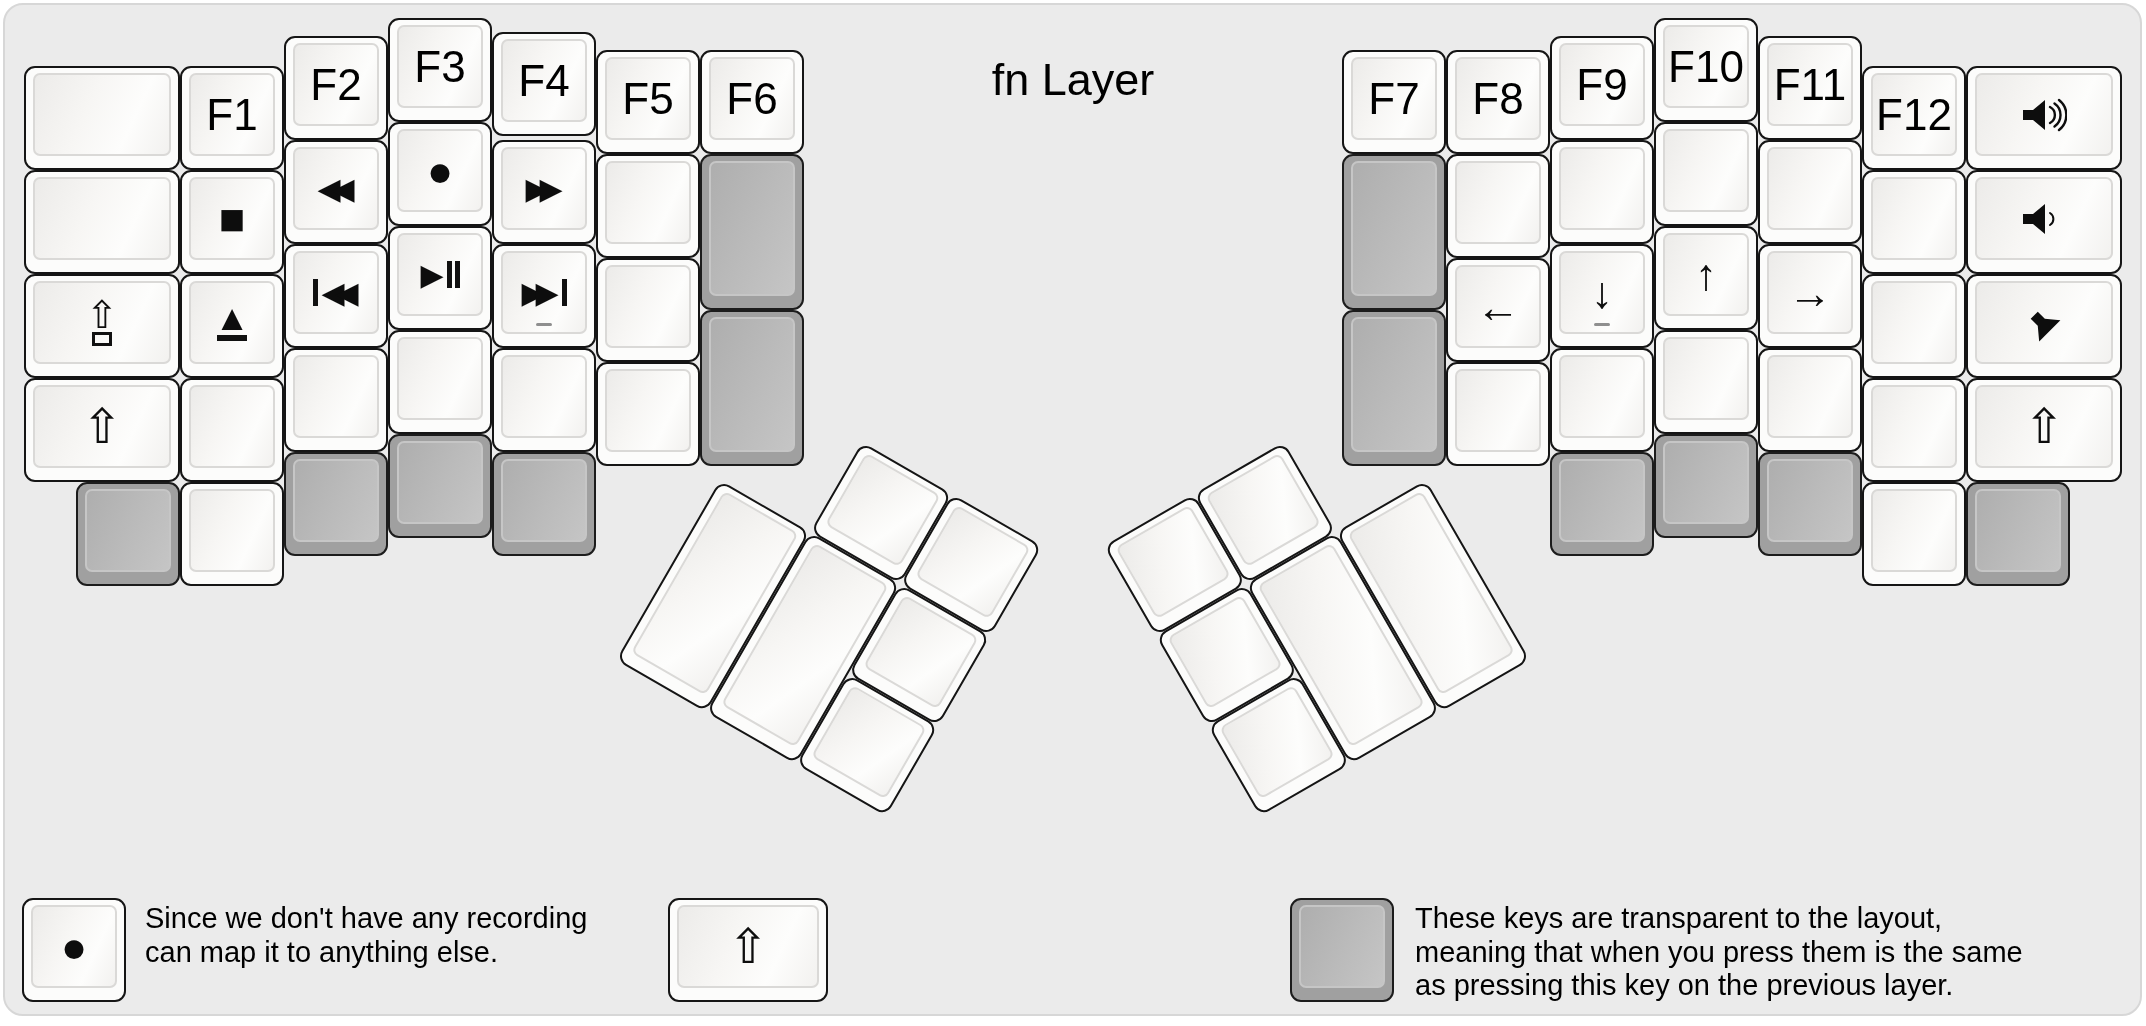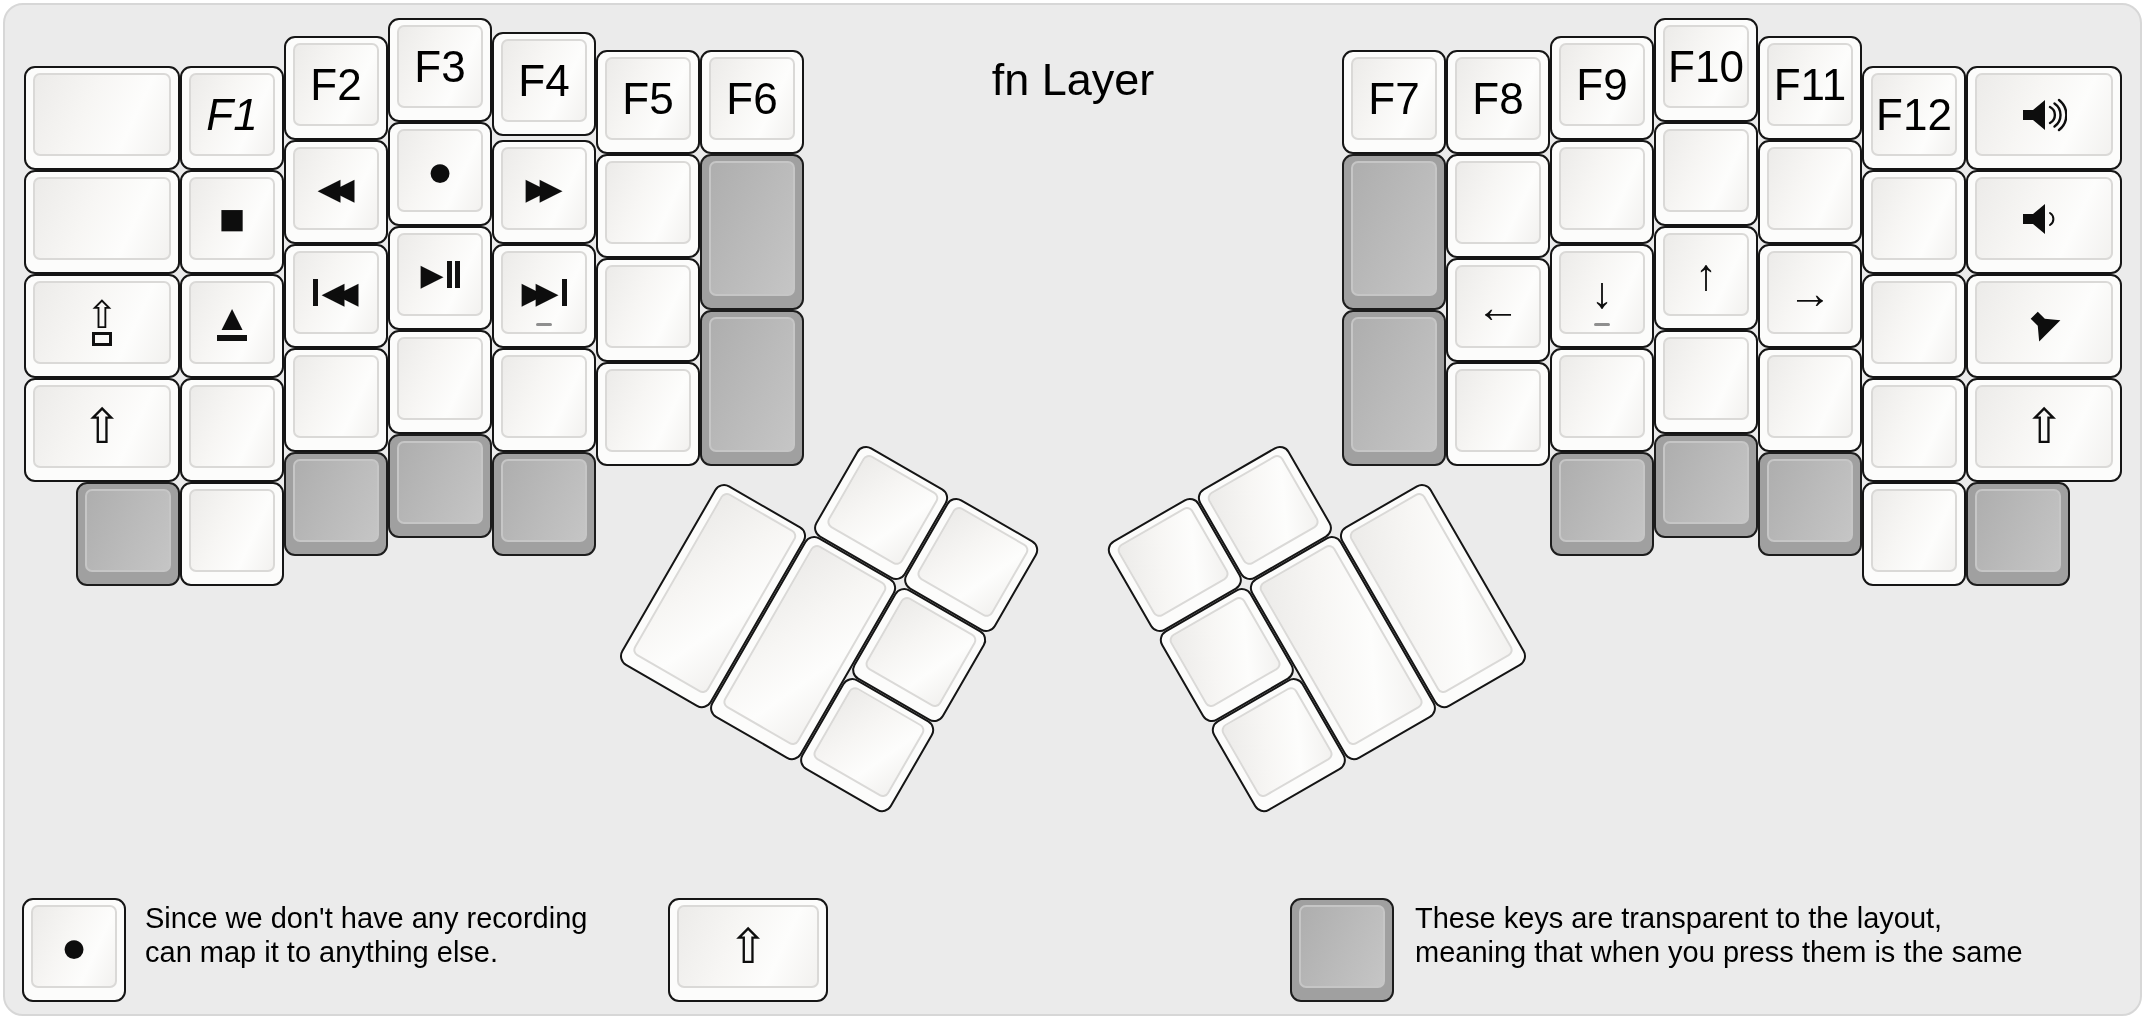--- a/index.html
+++ b/index.html
@@ -66,21 +66,21 @@
         </div>
       </div>
       <div class="key" style="left: 24px; top: 378px; width: 156px; height: 104px;">
         <div class="surf">
           <span class="shiftg">⇧</span>
         </div>
       </div>
       <div class="key gray" style="left: 76px; top: 482px; width: 104px; height: 104px;">
         <div class="surf"></div>
       </div>
-      <div class="key" style="left: 180px; top: 66px; width: 104px; height: 104px; font-style: italic;">
+      <div class="key" style="left: 180px; top: 66px; width: 104px; height: 104px;">
         <div class="surf">
           <span class="flabel">F1</span>
         </div>
       </div>
       <div class="key" style="left: 180px; top: 170px; width: 104px; height: 104px;">
         <div class="surf">
           <span class="media">■</span>
         </div>
       </div>
       <div class="key" style="left: 180px; top: 274px; width: 104px; height: 104px;">
@@ -402,15 +402,16 @@
       </div>
     <div class="lt" id="lt1">
       <div class="legend-line">Since we don't have any recording</div>
       <div class="legend-line">can map it to anything else.</div>
     </div>
     <div class="lt" id="lt2">
     </div>
     <div class="lt" id="lt3">
       <div class="legend-line">These keys are transparent to the layout,</div>
       <div class="legend-line">meaning that when you press them is the same</div>
+      <div class="legend-line">as pressing this key on the previous layer.</div>
     </div>
   </div>
 </div>
 
 </body></html>

